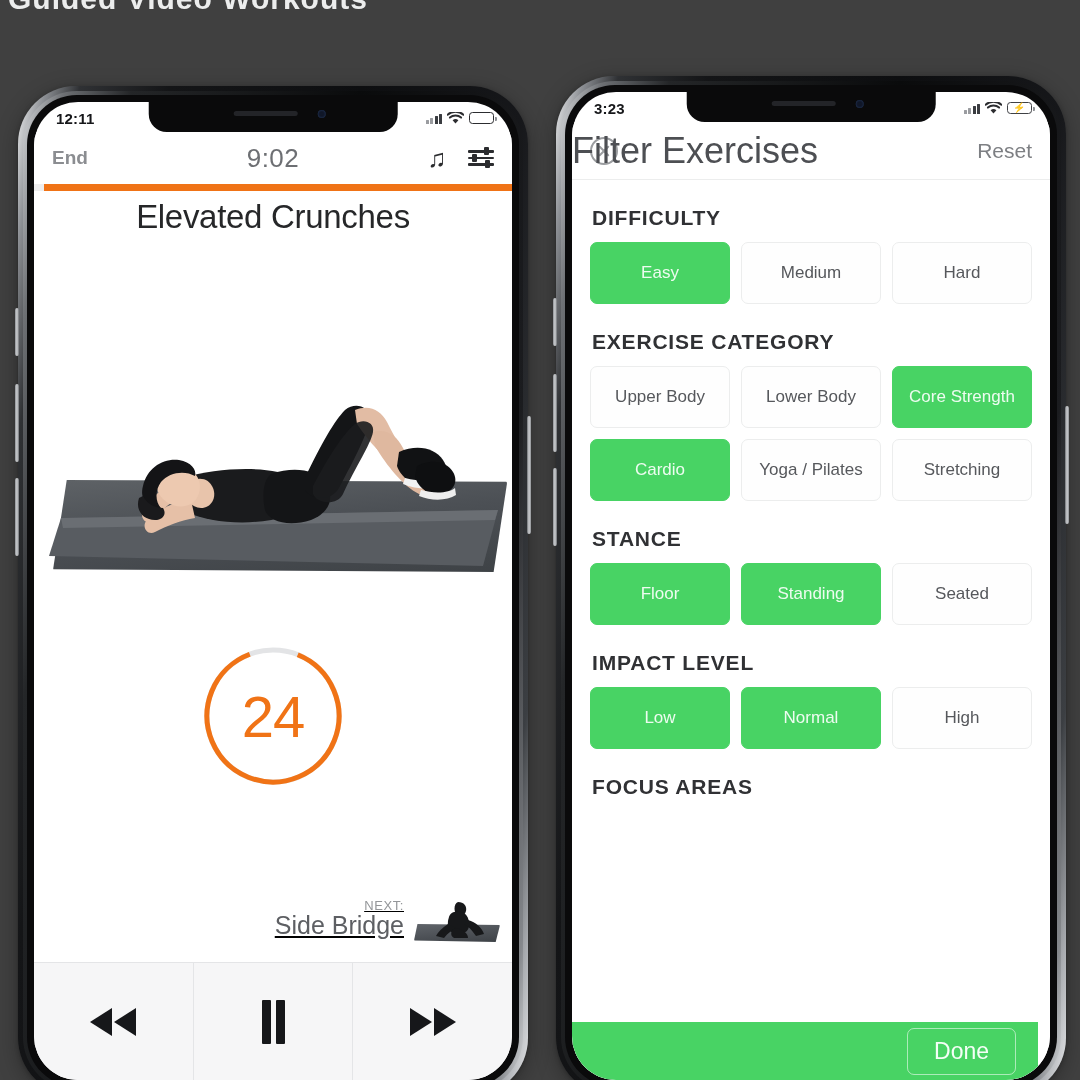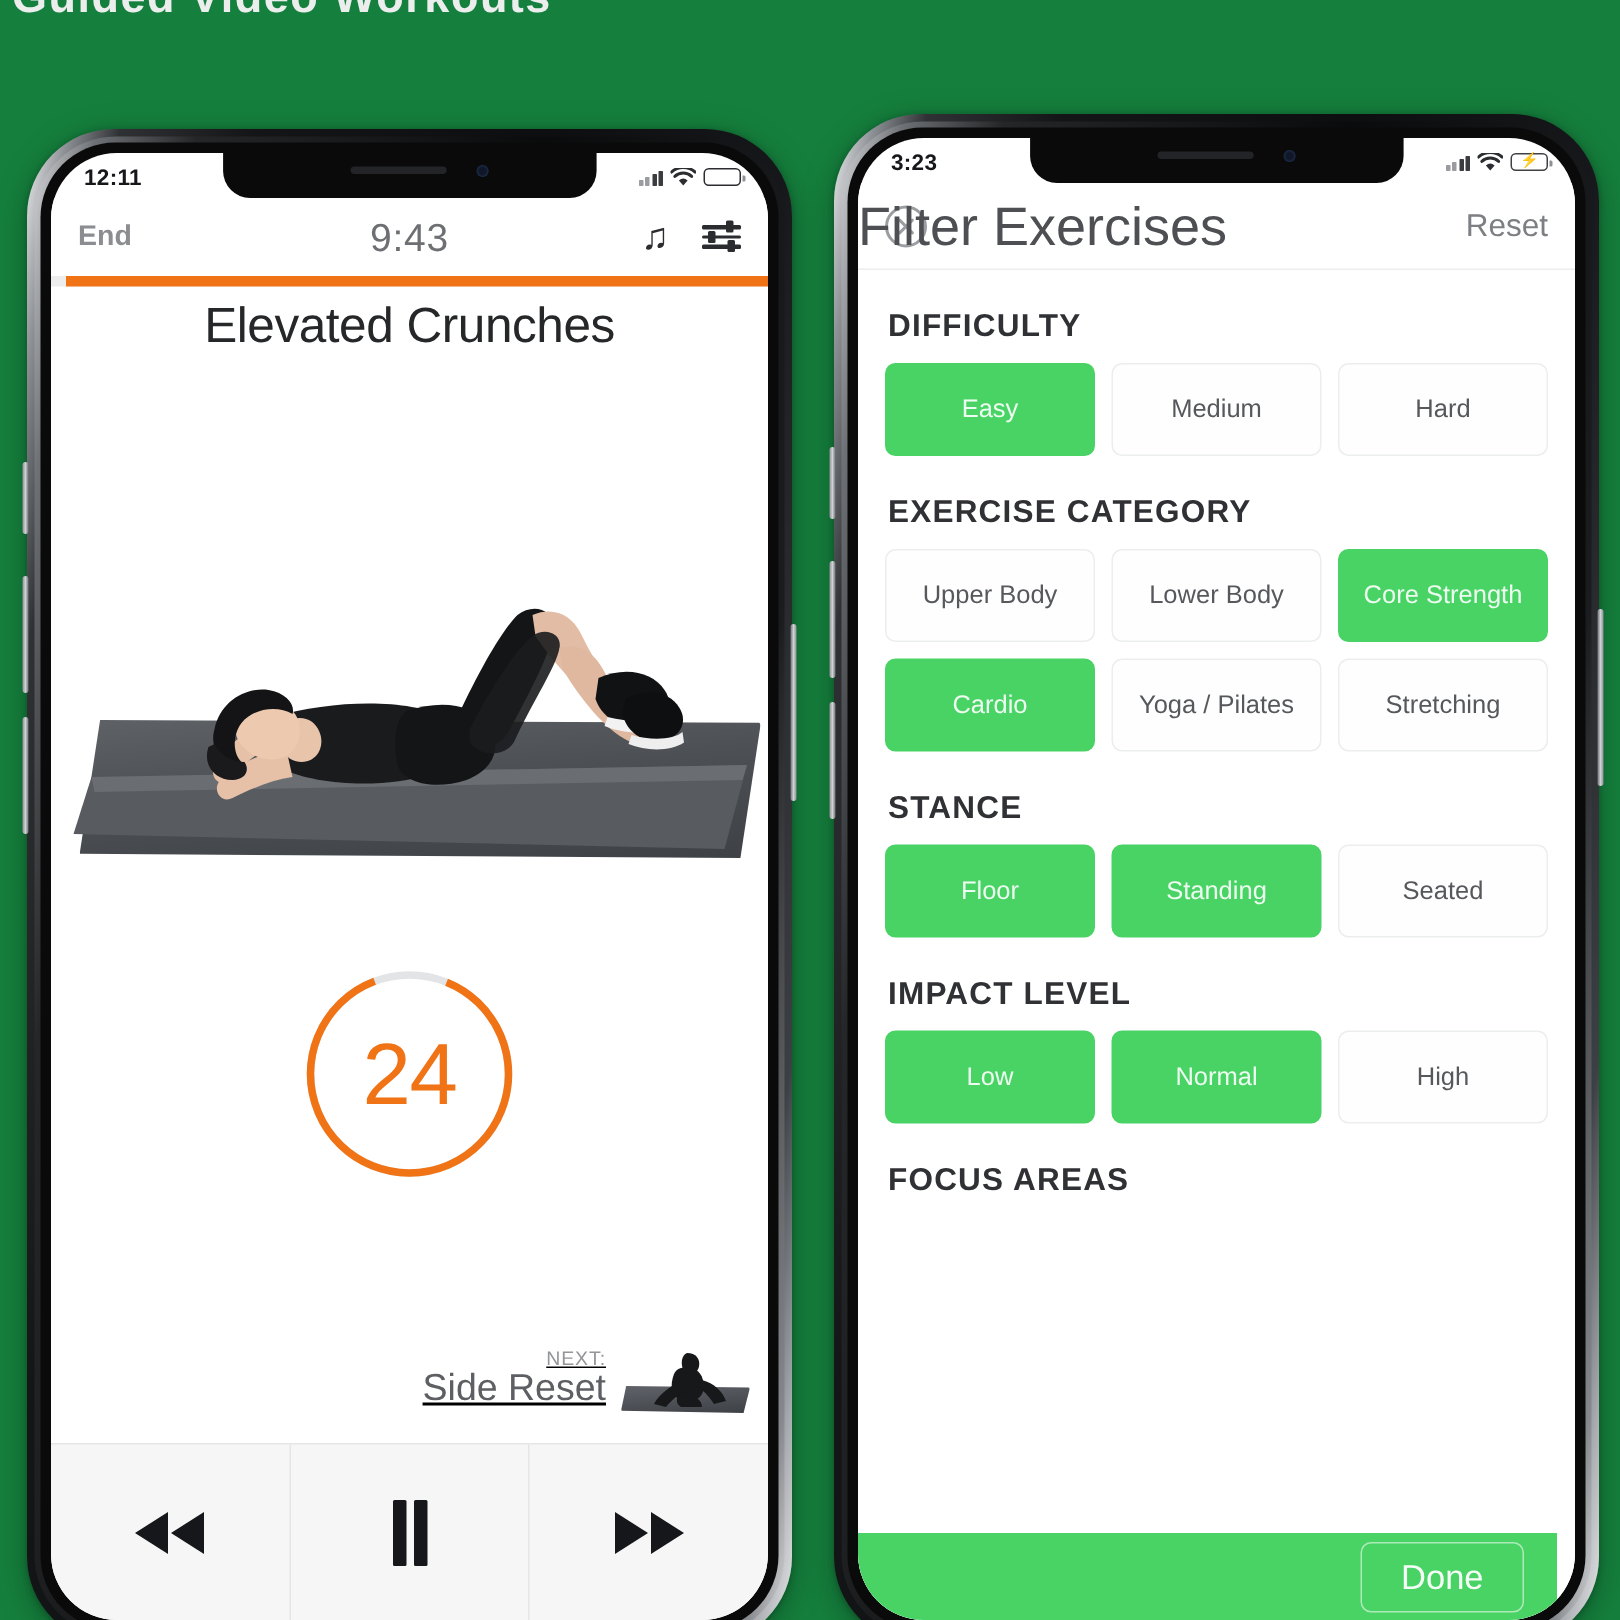--- a/index.html
+++ b/index.html
@@ -2,21 +2,21 @@
 <html><head>
 <meta charset="utf-8">
 <style>
   * { box-sizing: border-box; margin: 0; padding: 0; }
   html, body {
     width: 1080px; height: 1080px;
     background: #ffffff;
     font-family: "Liberation Sans", sans-serif;
     overflow: hidden;
   }
-  #stage { position: relative; width: 1080px; height: 1080px; background: #15803d; }
+  #stage { position: relative; width: 1080px; height: 1080px; background: #404040; }
 
   
   .top-crop {
     position: absolute; left: 0; top: -18px; width: 1080px; height: 34px;
     font-size: 30px; font-weight: 700; color: #eceded; letter-spacing: 1px;
     overflow: hidden; white-space: nowrap; padding-left: 8px;
   }
 
   
   .phone { position: absolute; }
@@ -247,21 +247,21 @@
             <path d="M8.5 11.6 L5.6 8.3 a4.5 4.5 0 0 1 5.8 0 Z" fill="#2c2d30"></path>
             <path d="M2.9 5.6 a8.2 8.2 0 0 1 11.2 0" stroke="#2c2d30" stroke-width="2" fill="none" stroke-linecap="round"></path>
             <path d="M0.6 2.7 a12 12 0 0 1 15.8 0" stroke="#2c2d30" stroke-width="2" fill="none" stroke-linecap="round"></path>
           </svg>
           <span class="batt"><span class="fill"></span></span>
         </div>
       </div>
 
       <div class="navbar">
         <div class="nav-end">End</div>
-        <div class="nav-timer">9:43</div>
+        <div class="nav-timer">9:02</div>
         <div class="nav-icons">
           <div class="icon-music">♫</div>
           <div class="icon-sliders">
             <span></span>
               <span></span>
               <span></span>
               <i></i>
               <i></i>
               <i></i>
           </div>
@@ -315,21 +315,21 @@
             <circle cx="74" cy="74" r="66" fill="none" stroke="#e3e4e6" stroke-width="5"></circle>
             <circle cx="74" cy="74" r="66" fill="none" stroke="#f07316" stroke-width="5" stroke-linecap="butt" stroke-dasharray="365 415" transform="rotate(-68 74 74)"></circle>
           </svg>
           <div class="ring-num">24</div>
         </div>
       </div>
 
       <div class="nextup">
         <div class="next-text">
           <div class="next-label">NEXT:</div>
-          <div class="next-name">Side Reset</div>
+          <div class="next-name">Side Bridge</div>
         </div>
         <div class="next-thumb">
           <div class="tmat"></div>
           <svg viewBox="0 0 86 62" style="position:absolute;inset:0;width:100%;height:100%;">
             <path d="M44 14 C50 14 53 18 52 23 C51 28 46 29 43 27 C40 25 39 16 44 14 Z" fill="#17181a"></path>
             <path d="M40 24 C48 22 54 26 55 34 C56 42 52 46 44 46 C36 46 33 40 34 33 C35 28 36 25 40 24 Z" fill="#17181a"></path>
             <path d="M54 32 C62 34 68 40 70 46 L62 48 C58 42 54 38 50 36 Z" fill="#17181a"></path>
             <path d="M34 36 C28 40 24 44 22 48 L30 50 C34 45 38 42 42 40 Z" fill="#17181a"></path>
             <path d="M42 40 C50 42 54 46 54 50 L40 50 C36 48 36 42 42 40 Z" fill="#17181a"></path>
           </svg>

